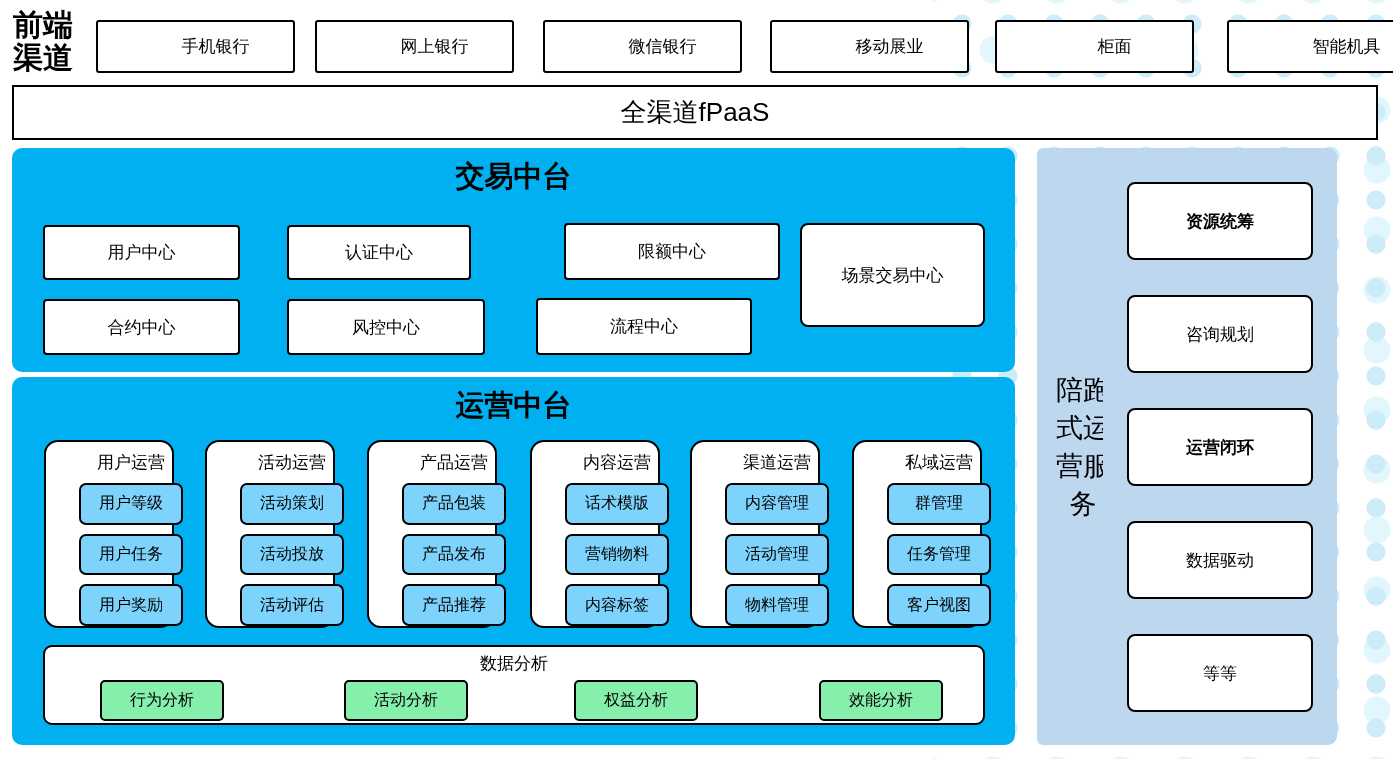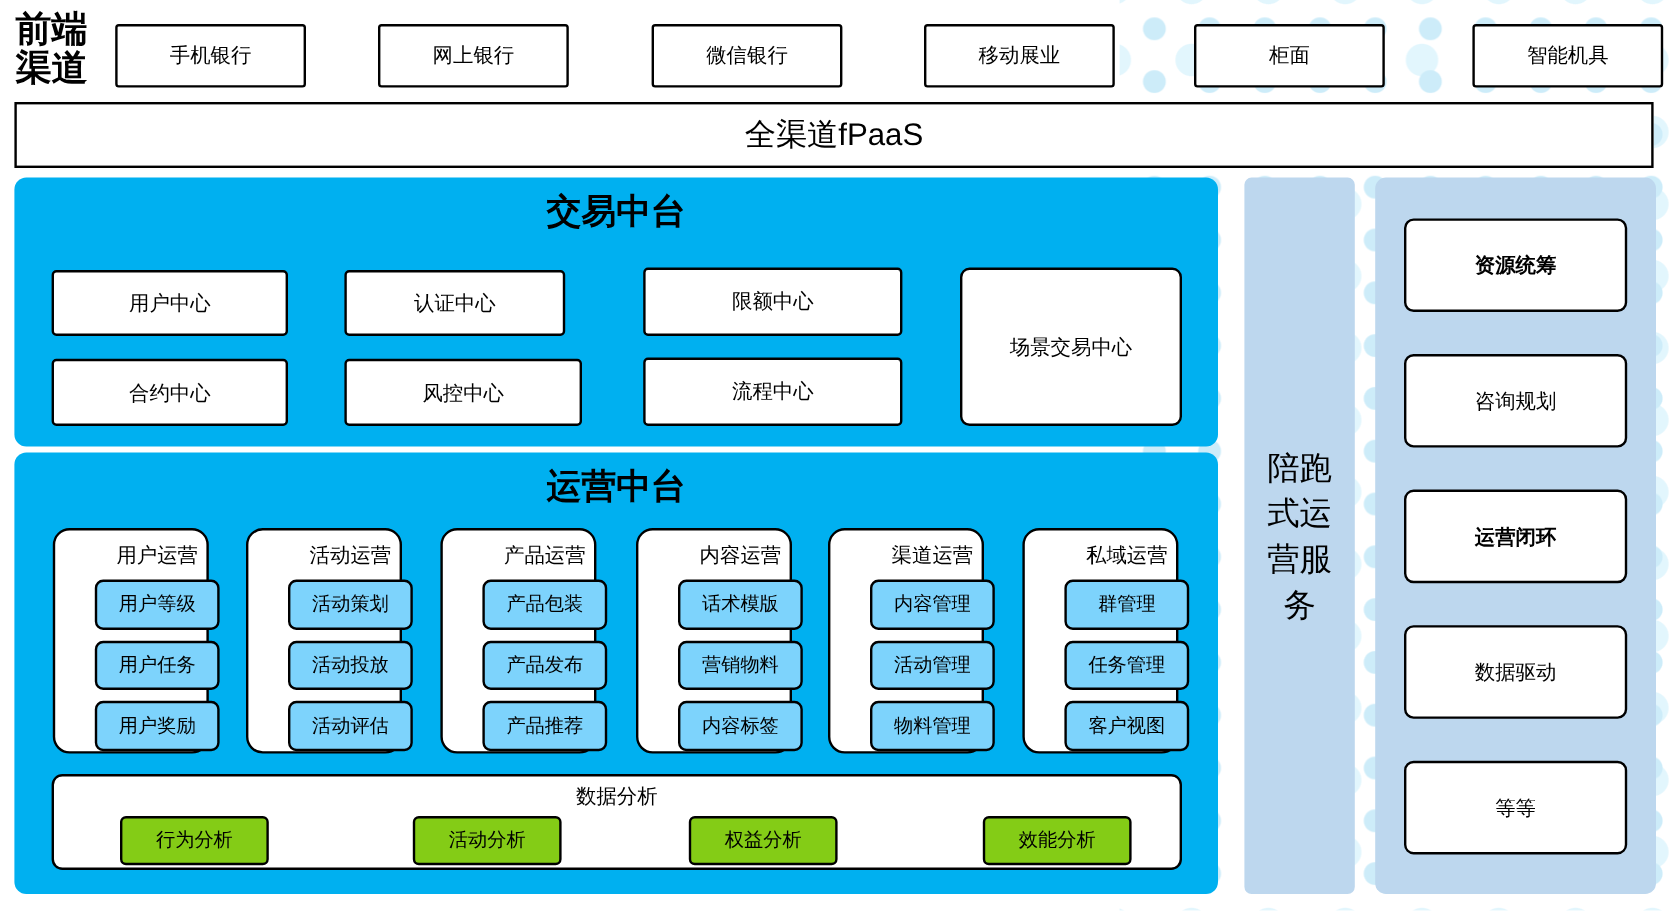--- a/index.html
+++ b/index.html
@@ -10,21 +10,21 @@
     background-image:
       radial-gradient(circle, #cdecf9 0 9px, transparent 10px),
       radial-gradient(circle, #e2f6fd 0 13px, transparent 14px);
     background-size:46px 44px,64px 60px;
     background-position:6px 2px,28px 20px;}
   .z{position:absolute;z-index:1;}
   
   .front-label{left:8px;top:8px;width:70px;font-family:"Liberation Serif",serif;
     font-weight:700;font-size:30px;line-height:33px;text-align:center;}
   .chan{top:20px;width:155px;height:49px;background:#fff;border:2px solid #000;border-radius:3px;
-    display:flex;align-items:center;justify-content:center;font-size:17px;}
+    display:flex;align-items:center;justify-content:center;font-size:17px;padding-left:40px;}
   
   .fpaas{left:12px;top:85px;width:1362px;height:51px;background:#fff;border:2px solid #000;
     display:flex;align-items:center;justify-content:center;font-size:26px;}
   
   .panel{background:#00b0f0;border-radius:10px;}
   .panel-title{position:absolute;left:0;top:9px;width:100%;text-align:center;
     font-size:29px;font-weight:700;}
   .trade{left:12px;top:148px;width:1003px;height:224px;}
   .op{left:12px;top:377px;width:1003px;height:368px;}
   .wbox{position:absolute;background:#fff;border:2px solid #000;border-radius:4px;
@@ -34,27 +34,27 @@
   .card{position:absolute;top:63px;width:130px;height:188px;background:#fff;border:2px solid #000;
     border-radius:14px;box-sizing:border-box;display:flex;flex-direction:column;align-items:center;padding-left:44px;}
   .card-title{margin-top:9px;font-size:17px;}
   .card-item{width:104px;height:43px;margin-top:9px;background:#7dd3fc;border:2px solid #000;border-radius:7px;
     display:flex;align-items:center;justify-content:center;font-size:16px;box-sizing:border-box;}
   .card-item:first-of-type{margin-top:11px;}
   
   .analysis{position:absolute;left:31px;top:268px;width:942px;height:80px;background:#fff;
     border:2px solid #000;border-radius:9px;box-sizing:border-box;}
   .analysis-title{position:absolute;left:0;top:5px;width:100%;text-align:center;font-size:17px;}
-  .abox{position:absolute;top:33px;width:124px;height:41px;background:#84cc16;border:2px solid #000;border-radius:5px;
+  .abox{position:absolute;top:33px;width:124px;height:41px;background:#86efac;border:2px solid #000;border-radius:5px;
     display:flex;align-items:center;justify-content:center;font-size:16px;box-sizing:border-box;}
   
   .sidebar{left:1037px;top:148px;width:92px;height:597px;background:#bdd7ee;border-radius:6px;
     display:flex;align-items:center;justify-content:center;}
   .sidebar-text{width:58px;font-size:27px;line-height:38px;text-align:center;word-break:break-all;}
-  .rpanel{left:1146px;top:148px;width:234px;height:597px;background:#bdd7ee;border-radius:9px;
+  .rpanel{left:1103px;top:148px;width:234px;height:597px;background:#bdd7ee;border-radius:9px;
     display:flex;flex-direction:column;align-items:center;}
   .rbox{width:186px;height:78px;margin-top:35px;background:#fff;border:2px solid #000;border-radius:8px;
     display:flex;align-items:center;justify-content:center;font-size:17px;box-sizing:border-box;}
   .rbox:first-of-type{margin-top:34px;}
   .bold{font-weight:700;}
 </style>
 </head>
 <body>
 
 <div class="canvas">
@@ -67,25 +67,25 @@
   <div class="z chan" style="left:770px">移动展业</div>
   <div class="z chan" style="left:995px">柜面</div>
   <div class="z chan" style="left:1227px">智能机具</div>
 
   <div class="z fpaas">全渠道fPaaS</div>
 
   <div class="z panel trade">
     <div class="panel-title">交易中台</div>
     <div class="wbox" style="left:31px;top:77px;width:197px;height:55px">用户中心</div>
     <div class="wbox" style="left:275px;top:77px;width:184px;height:55px">认证中心</div>
-    <div class="wbox" style="left:524px;top:75px;width:216px;height:57px">限额中心</div>
+    <div class="wbox" style="left:552px;top:75px;width:216px;height:57px">限额中心</div>
     <div class="wbox" style="left:31px;top:151px;width:197px;height:56px">合约中心</div>
     <div class="wbox" style="left:275px;top:151px;width:198px;height:56px">风控中心</div>
     <div class="wbox" style="left:524px;top:150px;width:216px;height:57px">流程中心</div>
-    <div class="wbox tallbox" style="left:788px;top:75px;width:185px;height:132px">场景交易中心</div>
+    <div class="wbox tallbox" style="left:788px;top:75px;width:185px;height:104px">场景交易中心</div>
   </div>
 
   <div class="z panel op">
     <div class="panel-title">运营中台</div>
 
     <div class="card" style="left:32px">
       <div class="card-title">用户运营</div>
       <div class="card-item">用户等级</div>
       <div class="card-item">用户任务</div>
       <div class="card-item">用户奖励</div>

